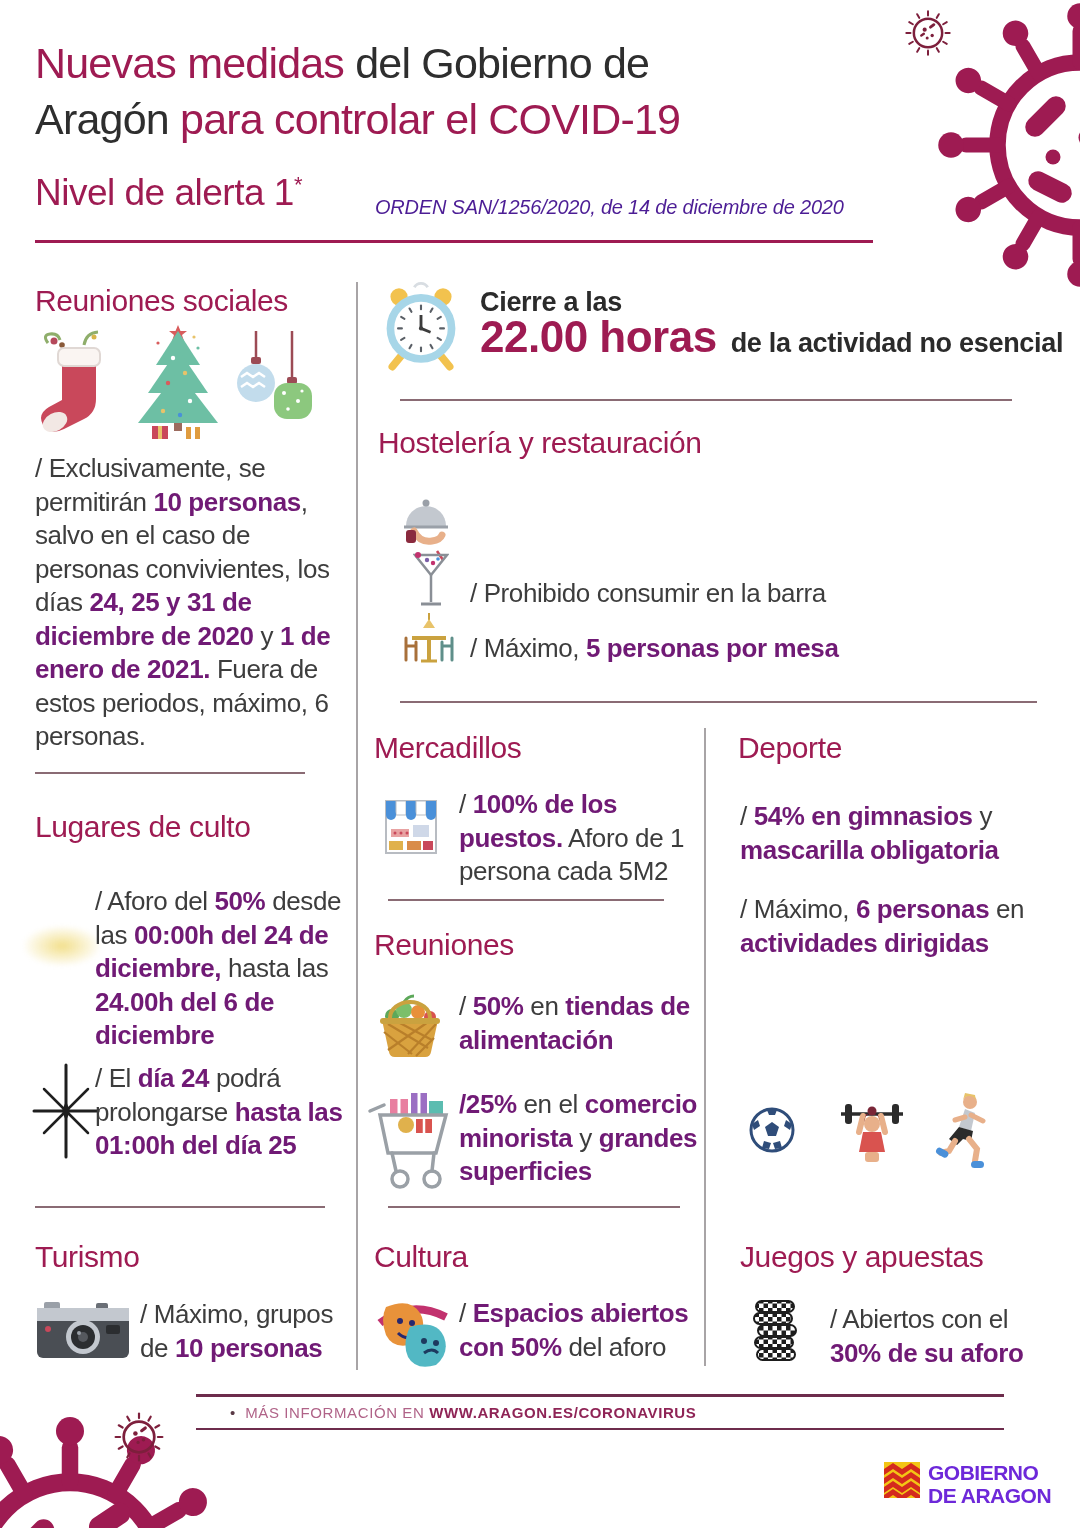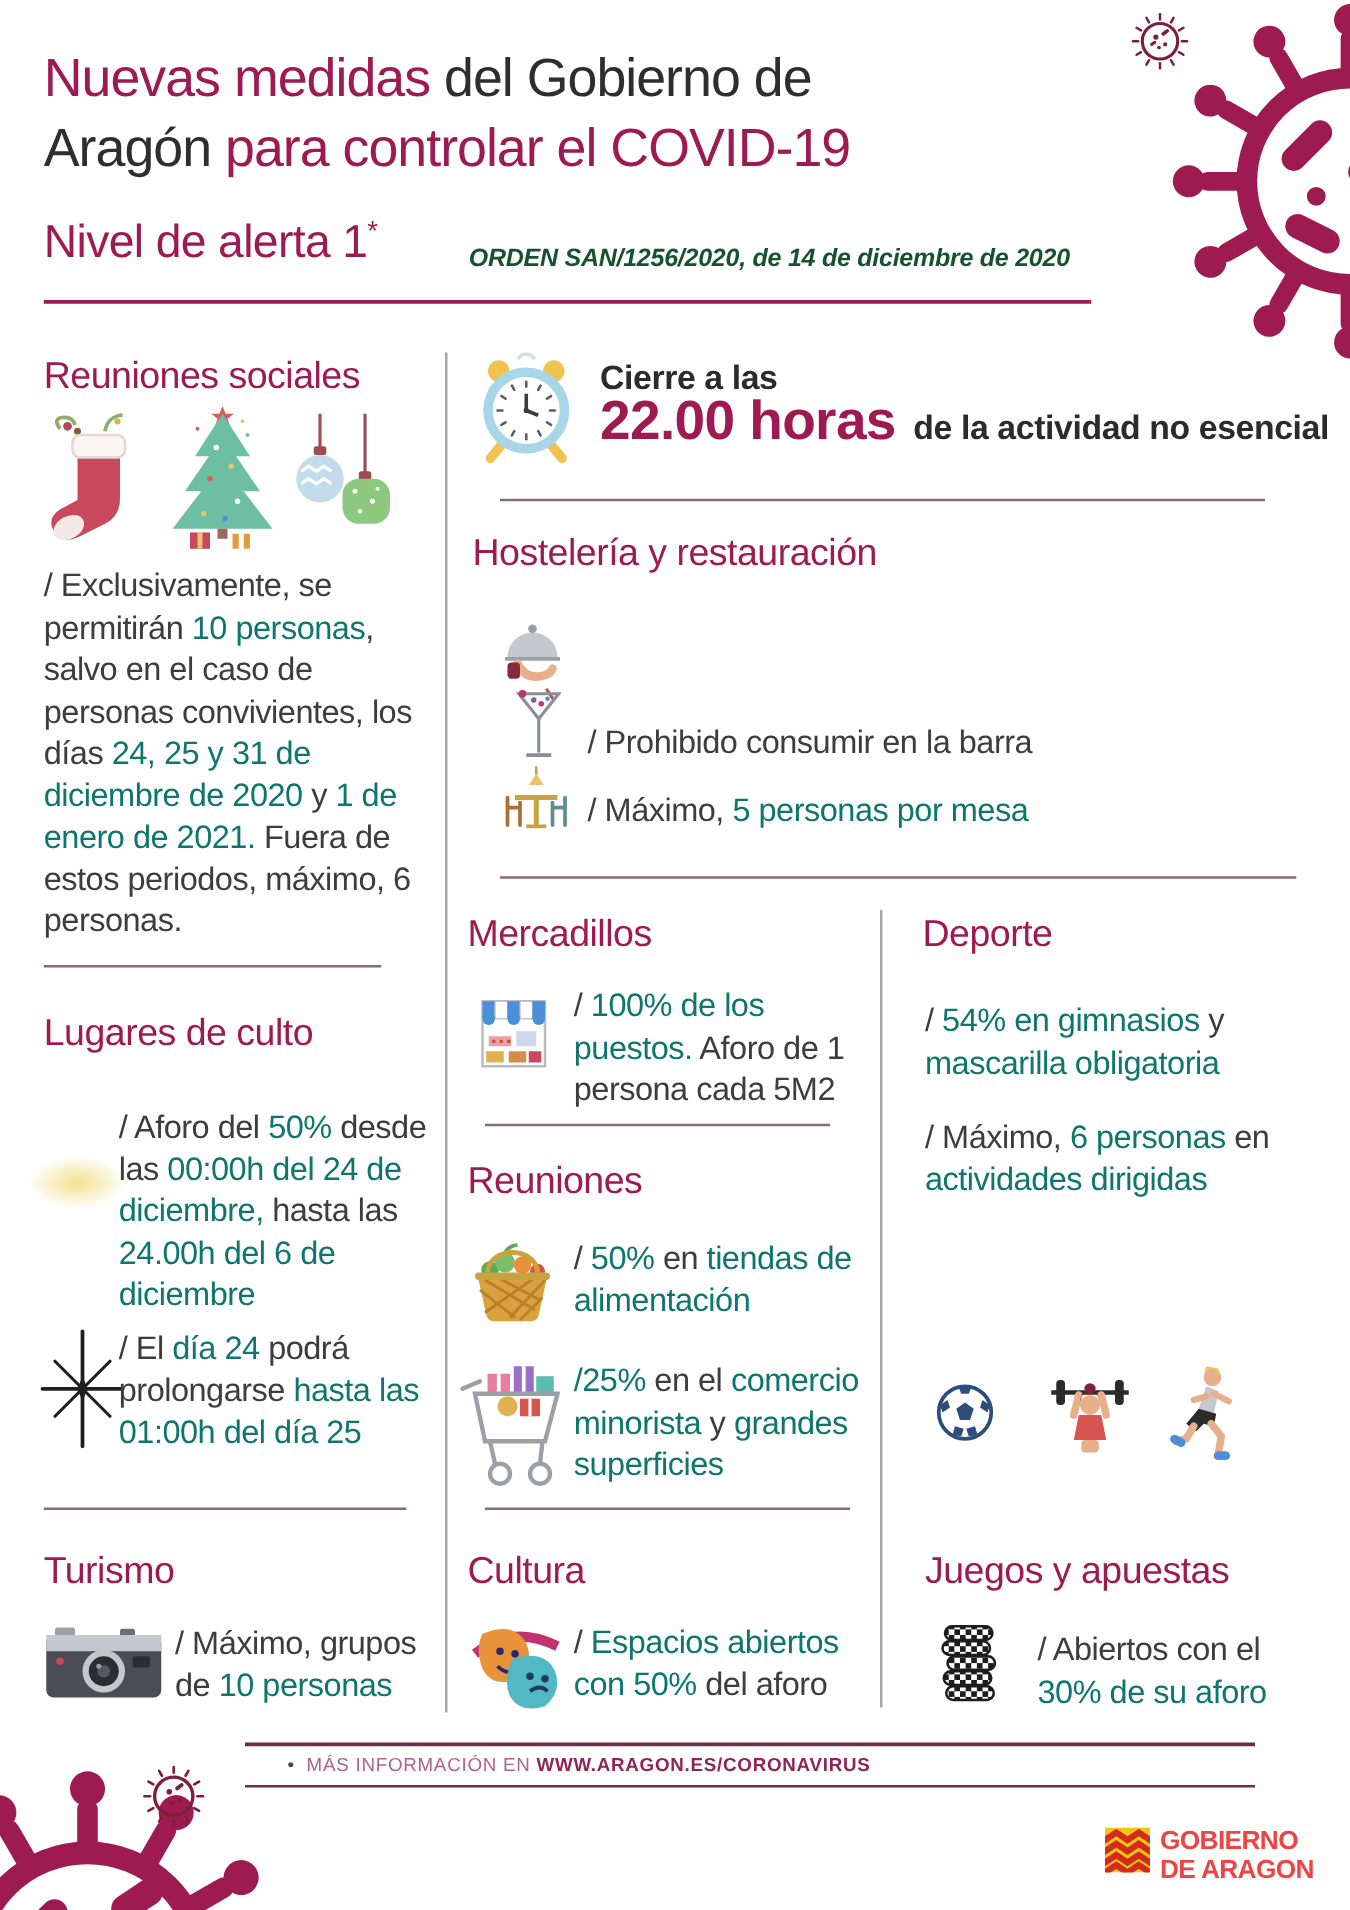--- a/index.html
+++ b/index.html
@@ -2,38 +2,38 @@
 <html><head>
 <meta charset="utf-8">
 <style>
   *{margin:0;padding:0;box-sizing:border-box}
   html,body{background:#ffffff}
   body{font-family:"Liberation Sans",sans-serif;color:#3d3d3d}
   .page{position:relative;width:1080px;height:1528px;background:#fff;overflow:hidden;margin:0 auto}
   .abs{position:absolute}
   .sec{font-size:30px;font-weight:400;color:#9e1b52;letter-spacing:-0.4px}
   .body-text{font-size:26px;line-height:1.29;letter-spacing:-0.4px;color:#3d3d3d}
-  .rich .b{font-weight:400;color:#0f766e}
+  .rich .b{font-weight:700;color:#701a75}
   .rich .accent-b{color:#9e1b52;font-weight:400}
   .rich .t-dark{color:#2e2e2e;font-weight:400}
   .rich .info-light{color:#b06388;font-weight:400;letter-spacing:0.6px}
   .rich .info-bold{color:#8f2456;font-weight:700;letter-spacing:0.6px}
   .rule{position:absolute;background:#8a6b74}
   .rule.accent{background:#9e1b52}
   .rule.footer{background:#6d2c4c}
   .vline{position:absolute;width:2px;background:#a8a4a6}
   .title{font-size:43px;line-height:1.26;letter-spacing:-0.8px;font-weight:800}
   .alert{font-size:37px;color:#9e1b52;font-weight:400;letter-spacing:-0.5px}
   .alert sup{font-size:22px}
-  .orden{font-size:20px;font-style:italic;font-weight:700;color:#14532d;letter-spacing:-0.2px}
+  .orden{font-size:20px;font-style:italic;font-weight:400;color:#4c1d95;letter-spacing:-0.2px}
   .closing-small{font-size:27px;font-weight:800;color:#2b2b2b;letter-spacing:-0.3px}
   .closing-time{font-size:44px;font-weight:800;color:#9e1b52;letter-spacing:-0.5px}
   .time-row{display:flex;align-items:baseline;gap:14px}
   .glow{background:radial-gradient(ellipse at center,rgba(240,218,120,.85),rgba(240,218,120,0) 70%);filter:blur(2px)}
-  .logo-text{font-size:21px;font-weight:800;color:#ef4444;line-height:1.08;letter-spacing:-0.5px}
+  .logo-text{font-size:21px;font-weight:800;color:#6d28d9;line-height:1.08;letter-spacing:-0.5px}
 </style>
 </head>
 <body>
 
 <div class="page">
 
   <div class="abs" style="left:903px;top:8px">
     <svg width="50" height="50" viewBox="0 0 60 60">
       <g stroke="#7d1f3c" fill="none">
         <circle cx="30" cy="30" r="17" stroke-width="3"></circle>

